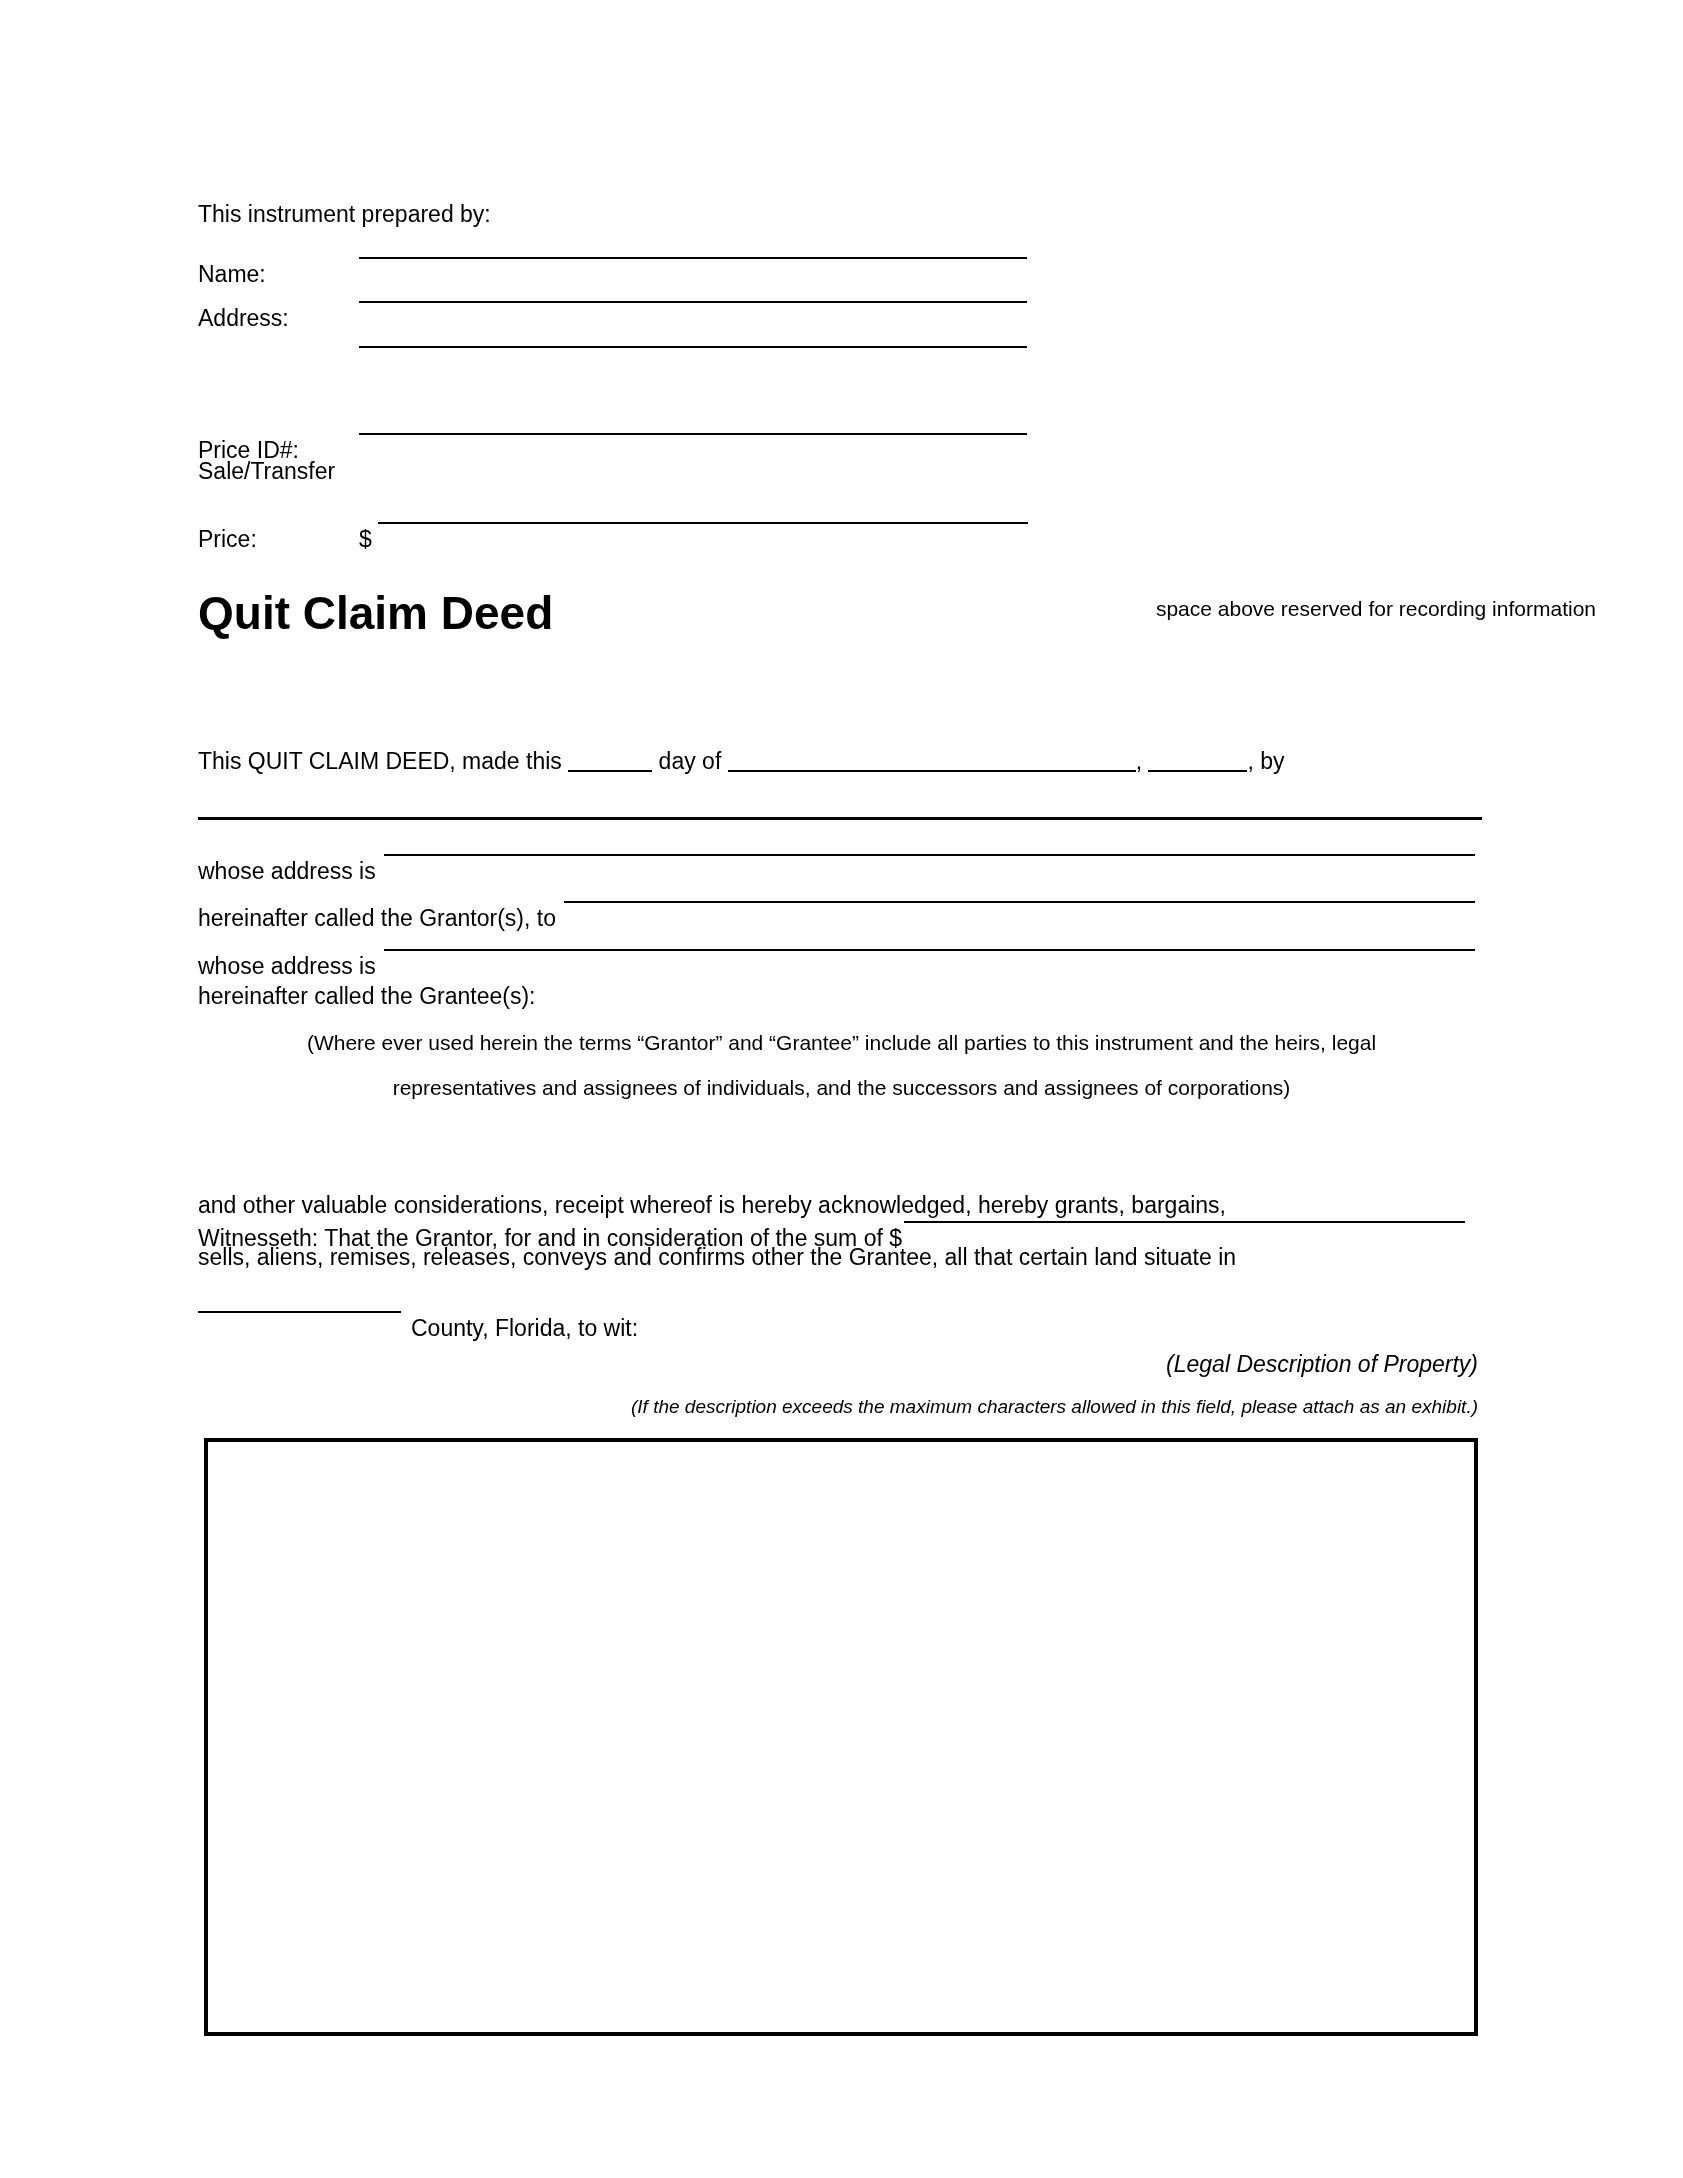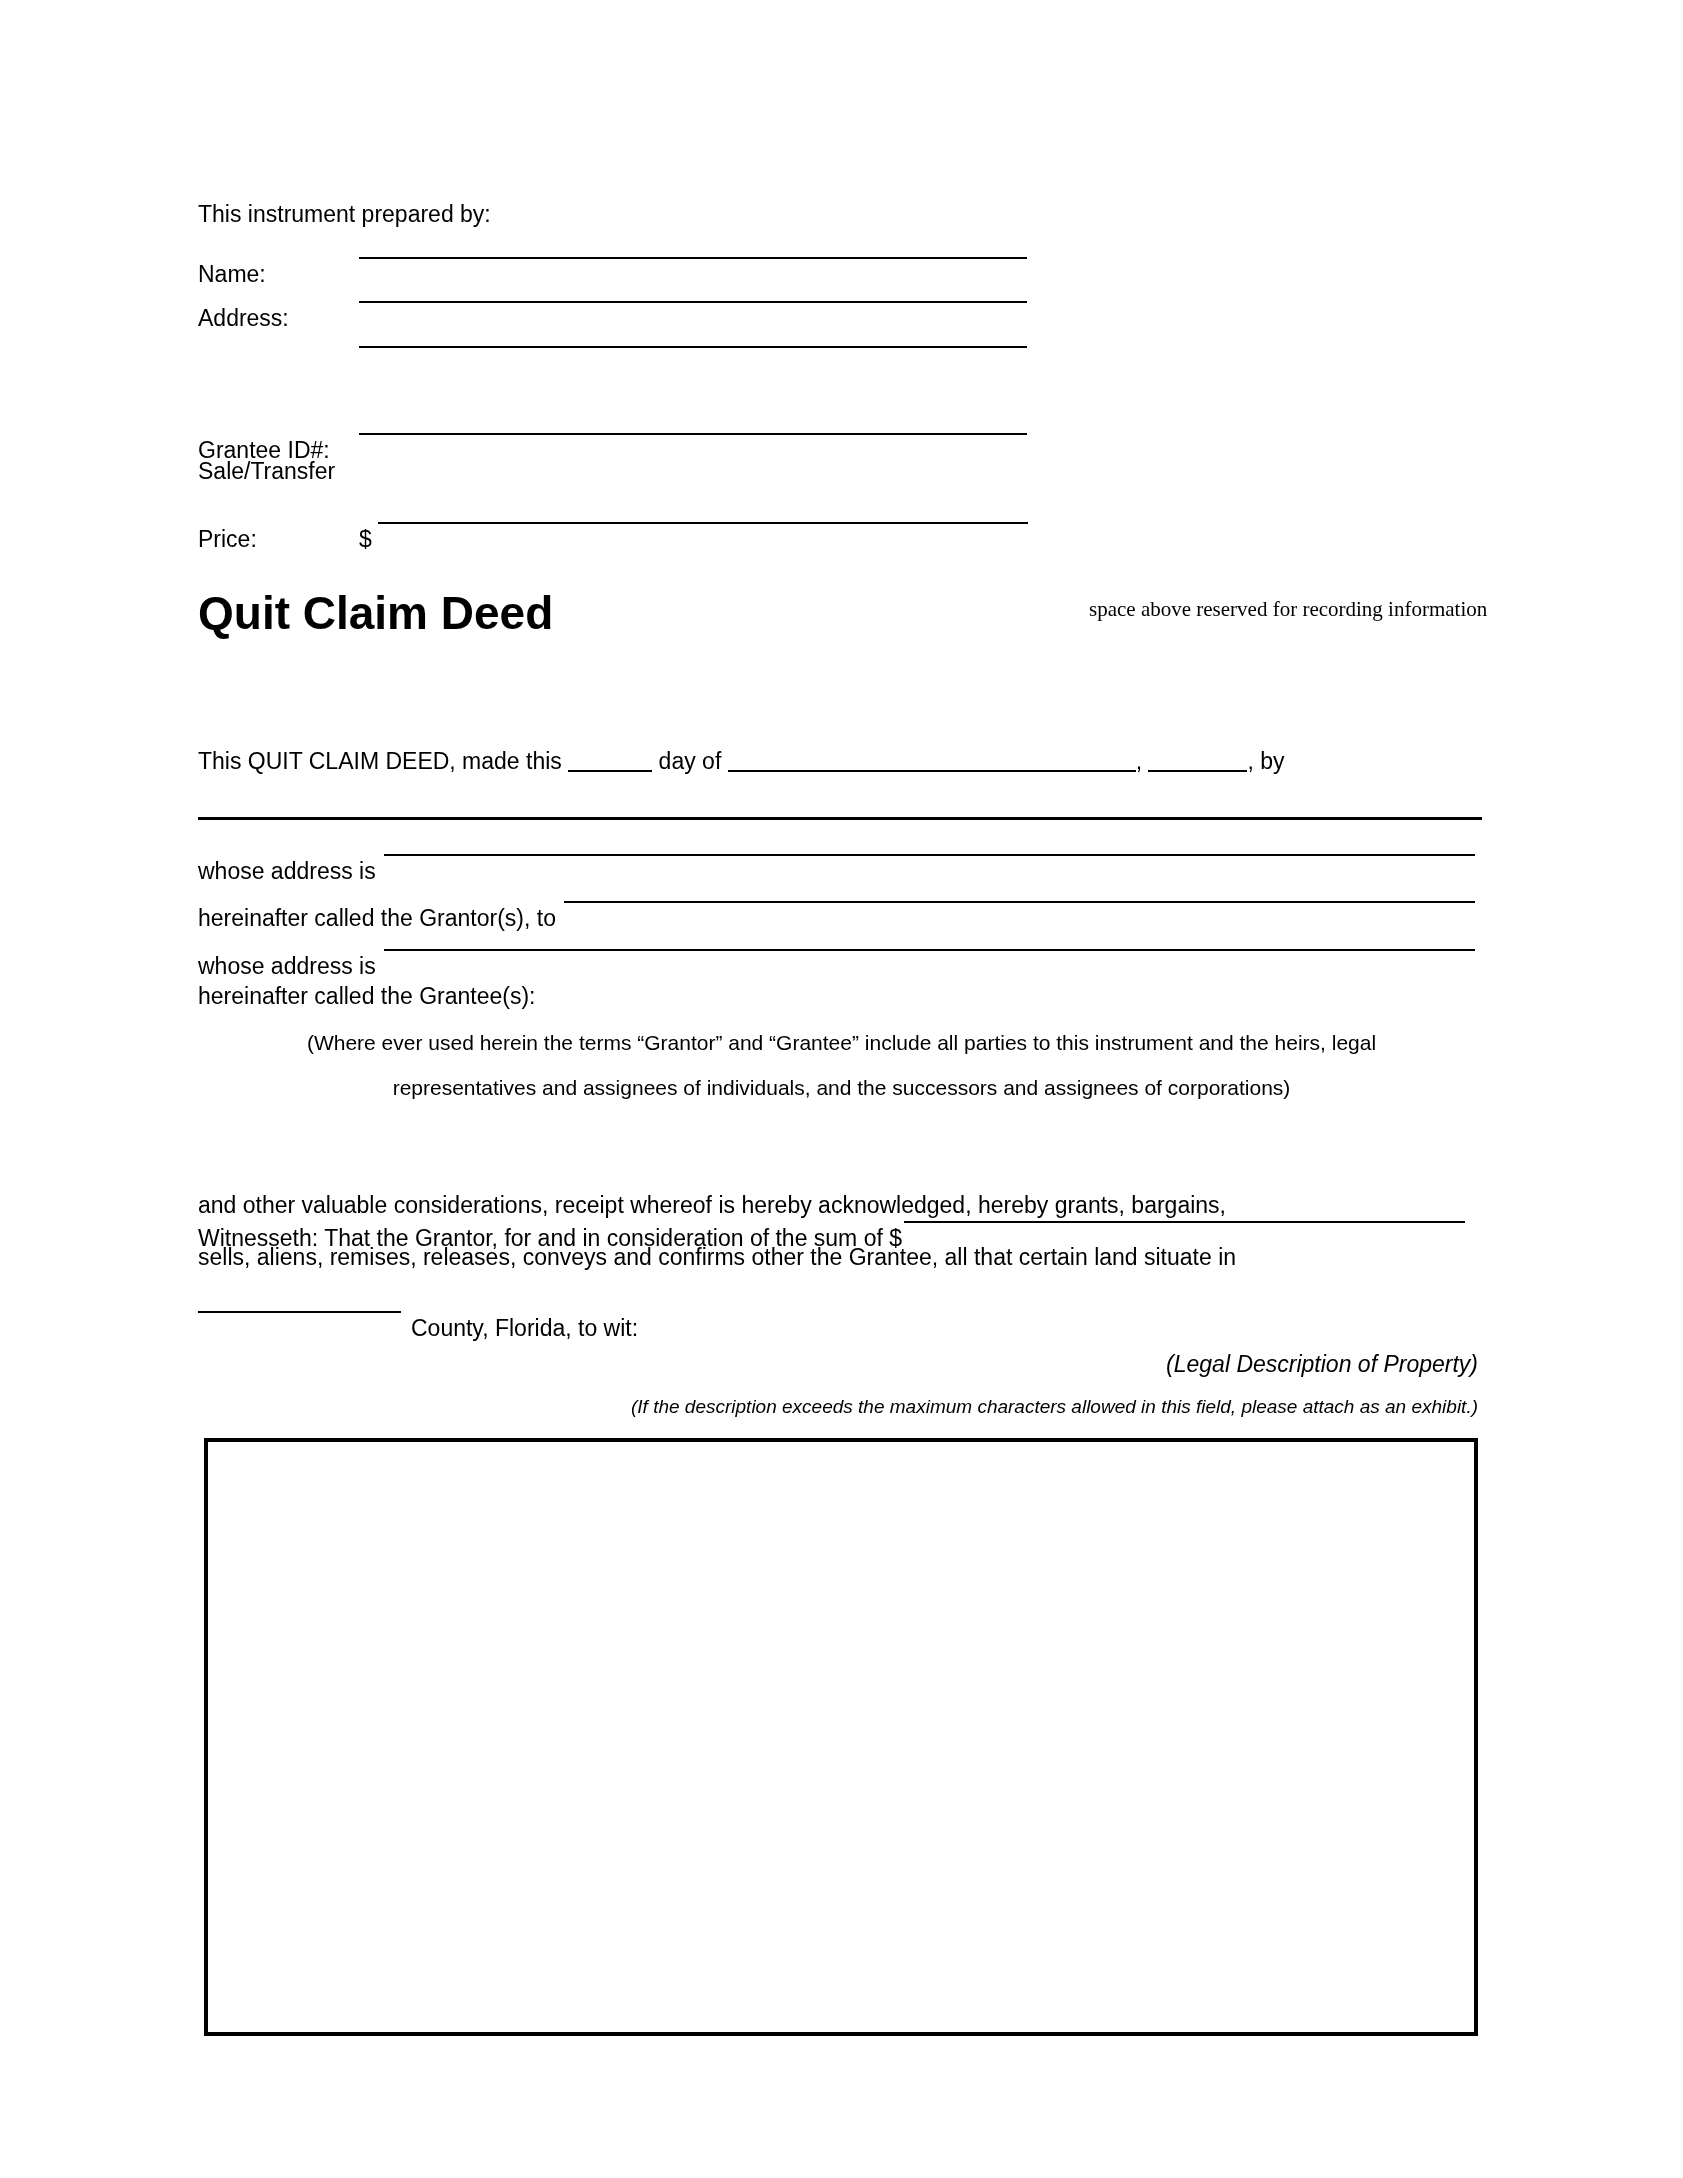--- a/index.html
+++ b/index.html
@@ -37,21 +37,22 @@
   }
   .title {
     position: absolute;
     left: 198px; top: 588px; width: 867px;
     font-size: 46px; font-weight: bold;
     line-height: 51px;
   }
   .recnote {
     position: absolute;
     left: 1089px; top: 596px; width: 507px;
-    font-size: 21px; line-height: 26px; font-family: Liberation Serif, serif;
+    text-align: right;
+    font-size: 21px; line-height: 26px;
   }
   .centerpar {
     position: absolute;
     left: 198px; width: 1287px;
     text-align: center;
     font-size: 21px; line-height: 26px;
   }
   .rule {
     position: absolute;
     left: 198px; top: 817px; width: 1284px;
@@ -90,21 +91,21 @@
     <span class="txt lbl">Address:</span>
     <span class="blank" style="width:668px"></span>
   </div>
 
   <div class="row flexrow" style="top:333px; width:830px">
     <span class="txt lbl"></span>
     <span class="blank" style="width:668px"></span>
   </div>
 
   <div class="row flexrow" style="top:420px; width:830px">
-    <span class="txt lbl">Grantee ID#:</span>
+    <span class="txt lbl">Price ID#:</span>
     <span class="blank" style="width:668px"></span>
   </div>
 
   <div class="row" style="top:457px">
     <span class="txt">Sale/Transfer</span>
   </div>
 
   <div class="row flexrow" style="top:509px; width:830px">
     <span class="txt lbl">Price:</span>
     <span class="txt">$</span>

